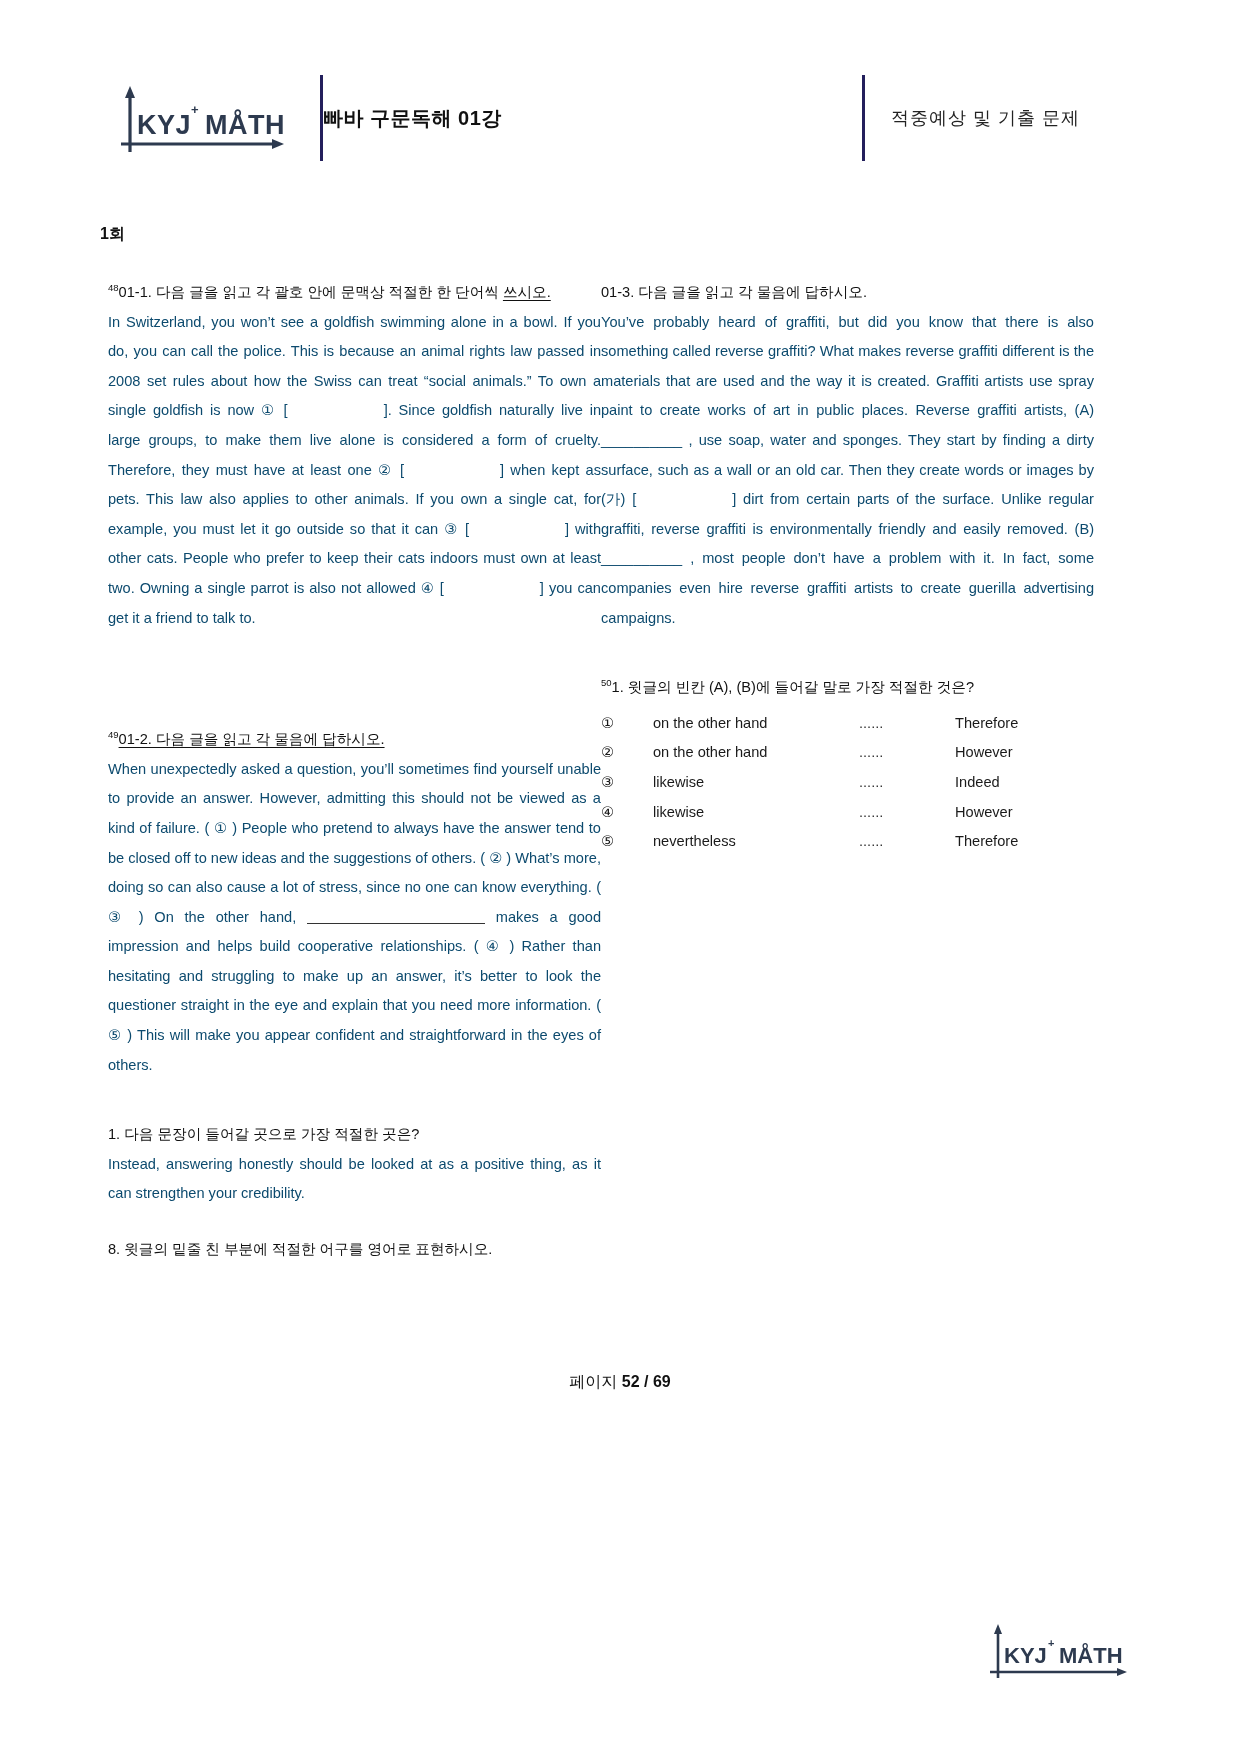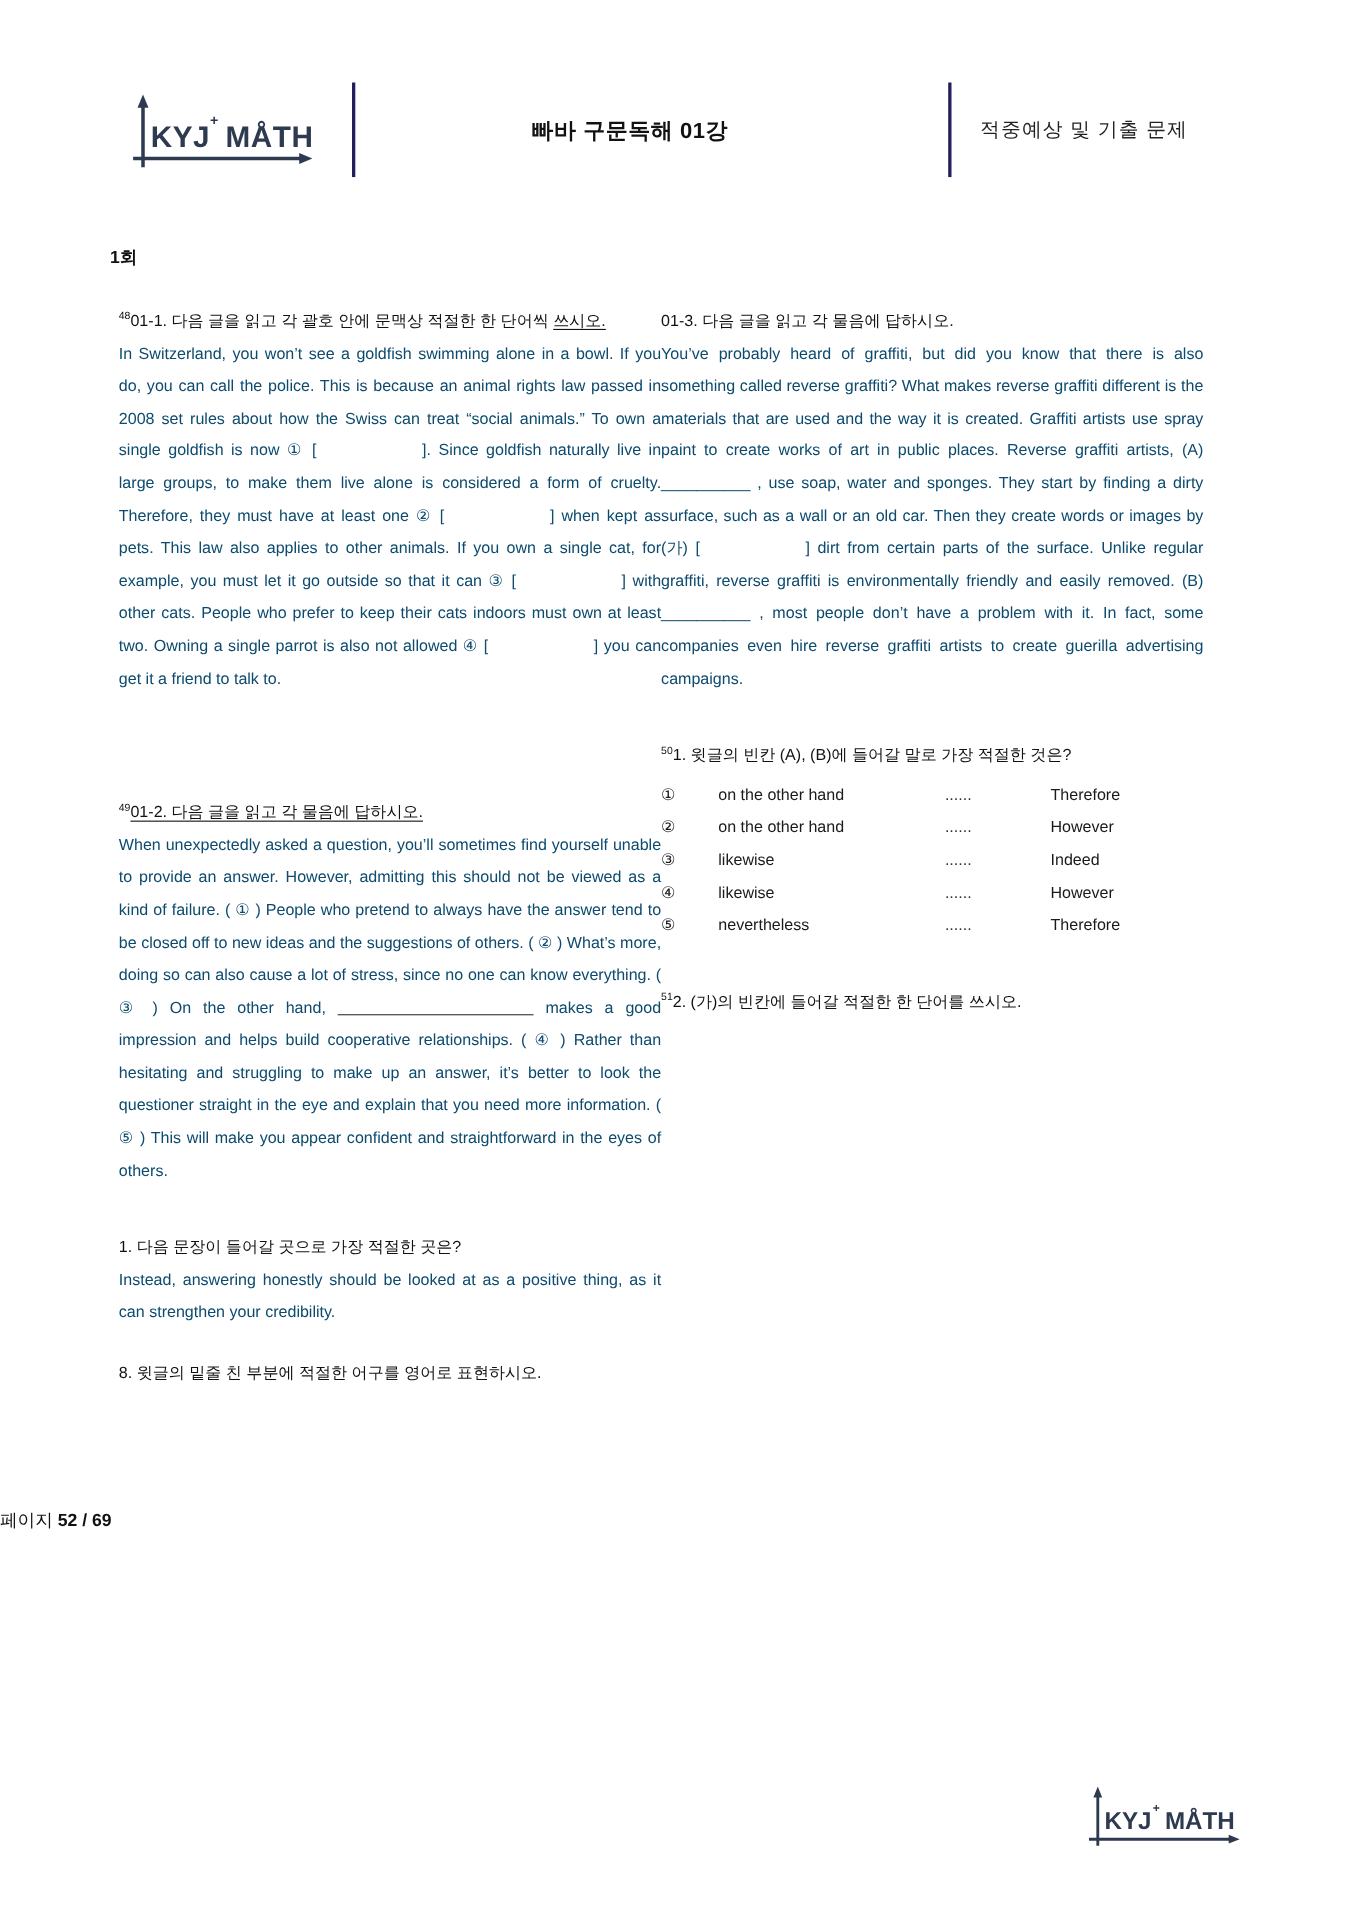--- a/index.html
+++ b/index.html
@@ -42,21 +42,21 @@
   .hdr-rule {
     width: 3px;
     background: #231f5c;
     height: 86px;
     margin-left: 30px;
     margin-right: 0;
     flex: 0 0 auto;
   }
   .hdr-center {
     flex: 1 1 auto;
-    text-align: center;
+    text-align: left;
     font-size: 20px;
     font-weight: bold;
     color: #111;
     letter-spacing: 0.5px;
     padding-right: 40px;
   }
   .hdr-rule2 {
     width: 3px;
     background: #231f5c;
     height: 86px;
@@ -146,20 +146,21 @@
   .ch-a  { width: 206px; flex: 0 0 auto; margin-left: 28px; }
   .ch-dots { width: 96px; flex: 0 0 auto; color:#333; }
   .ch-b { flex: 1 1 auto; }
 
   
   .footer-page {
     position: absolute;
     left: 0;
     right: 0;
     top: 1372px;
+    text-align: center;
     font-size: 16px;
     color: #111;
   }
   .footer-page .pgnum { font-weight: bold; }
 
   .footer-logo {
     position: absolute;
     right: 108px;
     bottom: 72px;
     width: 150px;
@@ -274,23 +275,20 @@
         <div class="choice-row">
           <span class="ch-num">⑤</span>
           <span class="ch-a">nevertheless</span>
           <span class="ch-dots">......</span>
           <span class="ch-b">Therefore</span>
         </div>
       </div>
 
       <div class="gap-md"></div>
 
-      <div class="qhead">
-        <span class="sup">51</span><span>2. (가)의 빈칸에 들어갈 적절한 한 단어를 쓰시오.</span>
-      </div>
     </div>
   </div>
 
   <div class="footer-page">
     <span>페이지</span>
     <span class="pgnum">52</span>
     <span class="pgnum">/</span>
     <span class="pgnum">69</span>
   </div>
 

